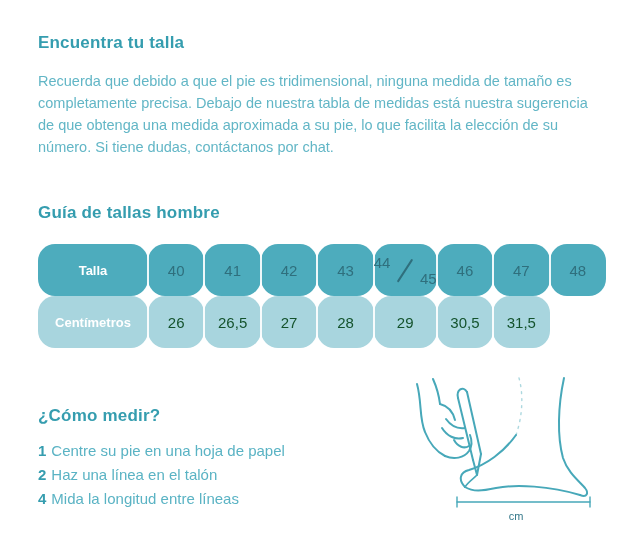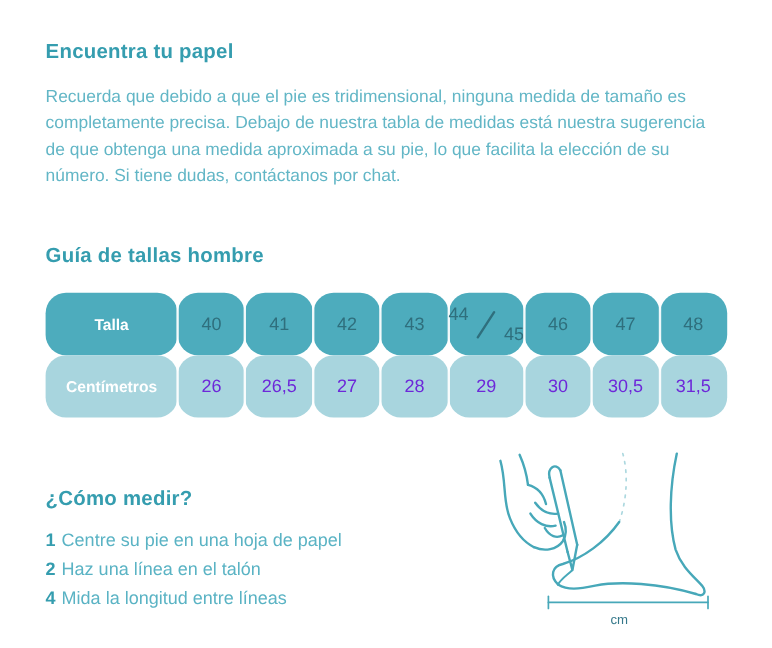--- a/index.html
+++ b/index.html
@@ -37,21 +37,21 @@
   }
   .tcell {
     position:relative;
     display:flex;
     align-items:center;
     justify-content:center;
     font-size:15px;
     border-radius:17px;
   }
   .hdr  { background:#4DACBD; color:#2F6F7D; }
-  .row2 { background:#A8D5DE; color:#6d28d9; }
+  .row2 { background:#A8D5DE; color:#14532d; }
   .lbl  { color:#ffffff; font-weight:700; font-size:13px; }
   
   .sep-t::before, .sep-b::before {
     content:"";
     position:absolute;
     left:-1px;
     width:2px;
     background:rgba(255,255,255,.9);
   }
   .sep-t::before { top:10px; bottom:0; }
@@ -94,21 +94,21 @@
     font-family:"Liberation Sans", sans-serif;
     font-size:11px;
     fill:#35788A;
   }
 </style>
 </head>
 <body>
 
 <div class="container">
 
-  <div class="heading">Encuentra tu papel</div>
+  <div class="heading">Encuentra tu talla</div>
 
   <p class="intro">Recuerda que debido a que el pie es tridimensional, ninguna medida de tamaño es completamente precisa. Debajo de nuestra tabla de medidas está nuestra sugerencia de que obtenga una medida aproximada a su pie, lo que facilita la elección de su número. Si tiene dudas, contáctanos por chat.</p>
 
   <div class="heading h2">Guía de tallas hombre</div>
 
   <div class="size-table">
 
     <div class="tcell hdr lbl">Talla</div>
     <div class="tcell hdr sep-t">40</div>
     <div class="tcell hdr sep-t">41</div>
@@ -122,21 +122,20 @@
     <div class="tcell hdr sep-t">46</div>
     <div class="tcell hdr sep-t">47</div>
     <div class="tcell hdr sep-t">48</div>
 
     <div class="tcell row2 lbl">Centímetros</div>
     <div class="tcell row2 sep-b">26</div>
     <div class="tcell row2 sep-b">26,5</div>
     <div class="tcell row2 sep-b">27</div>
     <div class="tcell row2 sep-b">28</div>
     <div class="tcell row2 sep-b">29</div>
-    <div class="tcell row2 sep-b">30</div>
     <div class="tcell row2 sep-b">30,5</div>
     <div class="tcell row2 sep-b">31,5</div>
   </div>
 
   <div class="heading howto-heading">¿Cómo medir?</div>
 
   <div class="steps">
     <div class="step">
       <span class="num">1</span><span>Centre su pie en una hoja de papel</span>
     </div>

